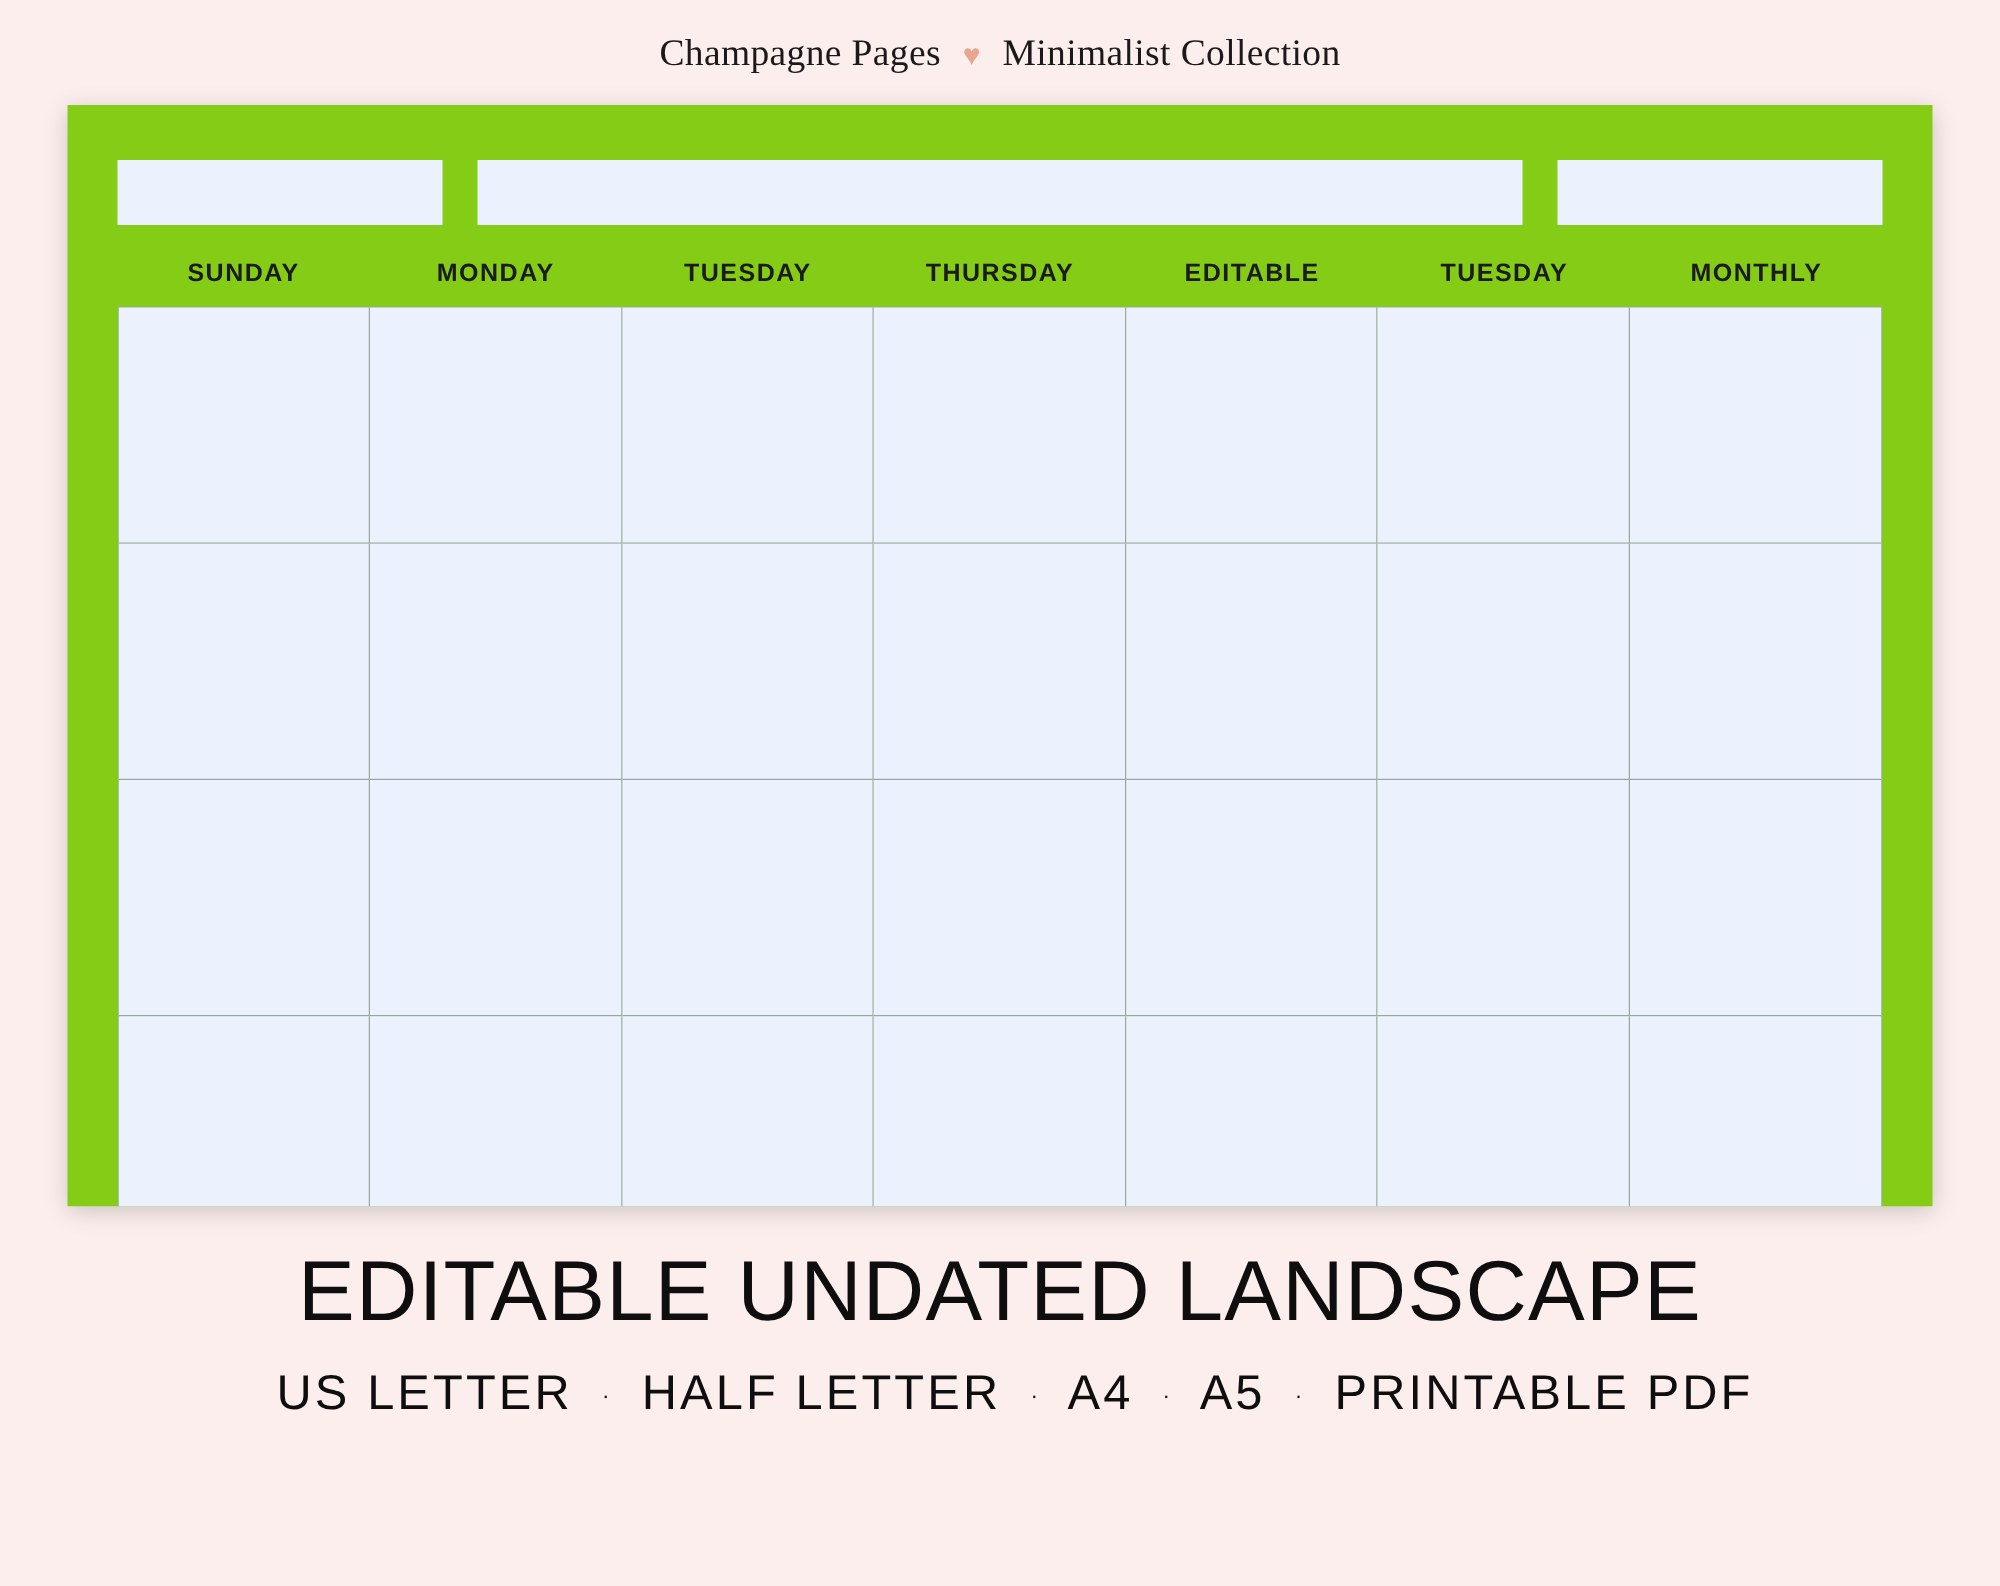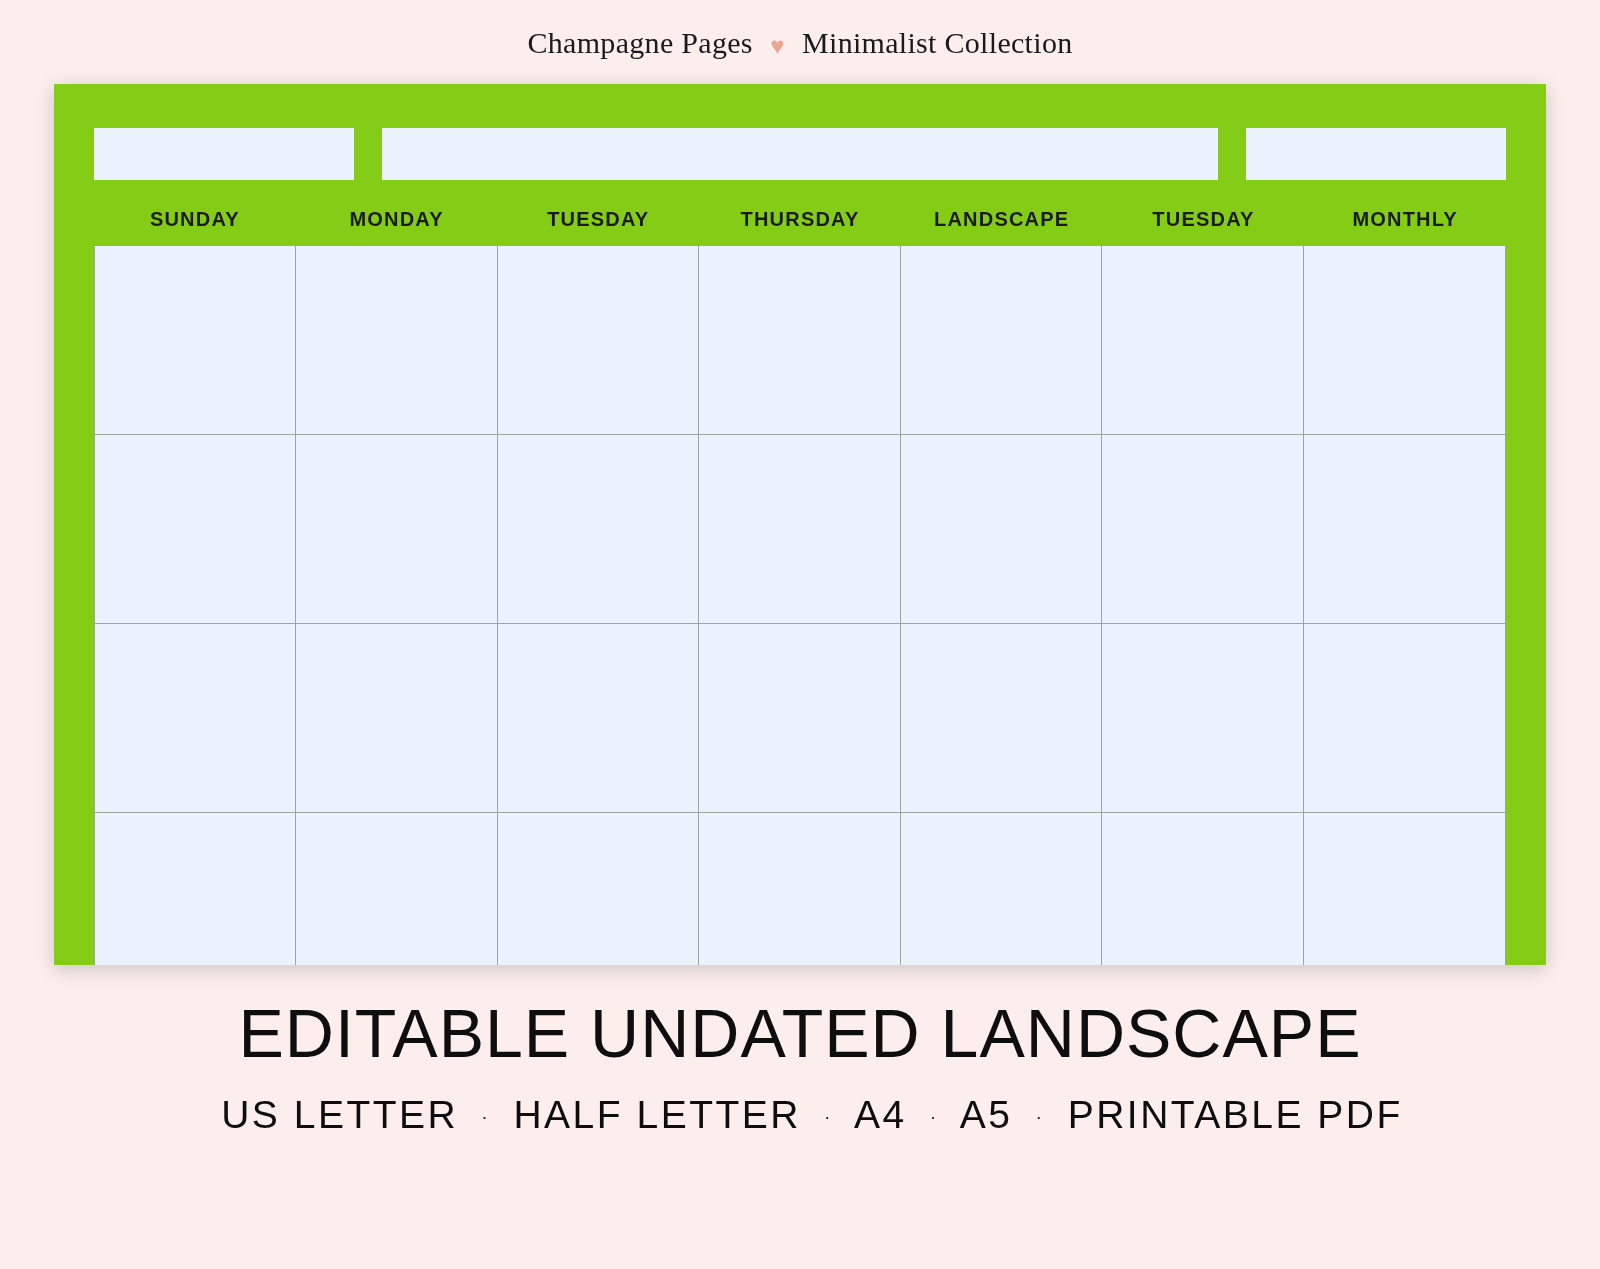--- a/index.html
+++ b/index.html
@@ -112,21 +112,21 @@
     <div class="header-field"></div>
     <div class="header-field"></div>
     <div class="header-field"></div>
   </div>
 
   <div class="day-row">
     <div class="day-label">SUNDAY</div>
     <div class="day-label">MONDAY</div>
     <div class="day-label">TUESDAY</div>
     <div class="day-label">THURSDAY</div>
-    <div class="day-label">LANDSCAPE</div>
+    <div class="day-label">EDITABLE</div>
     <div class="day-label">TUESDAY</div>
     <div class="day-label">MONTHLY</div>
   </div>
 
   <div class="grid-wrap">
     <div class="cal-grid">
 
       <div class="cell"></div>
       <div class="cell"></div>
       <div class="cell"></div>

